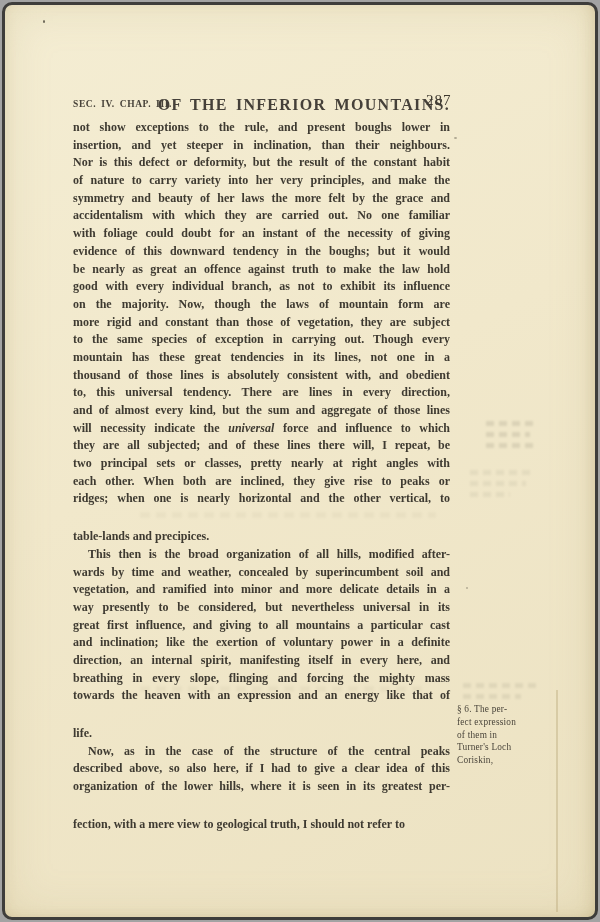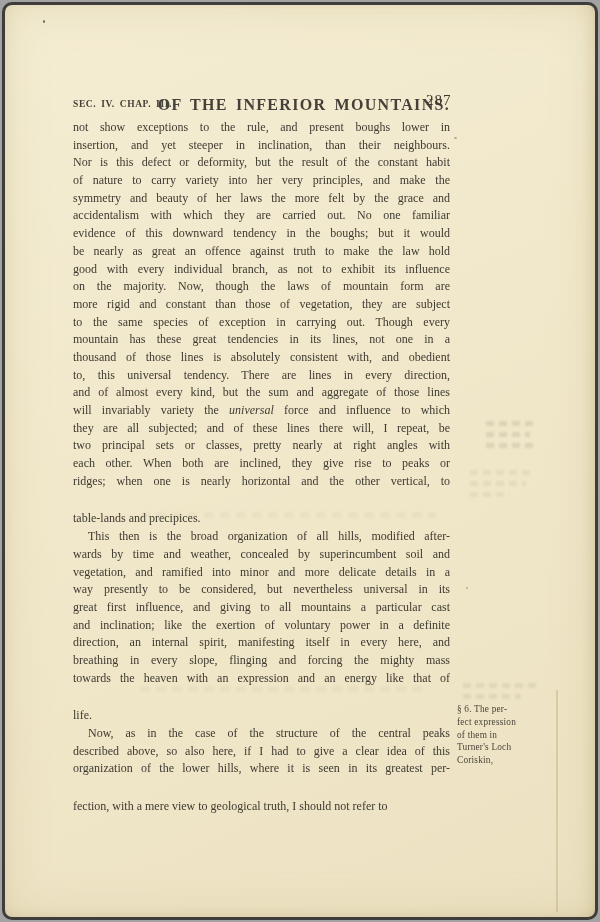--- a/index.html
+++ b/index.html
@@ -30,21 +30,21 @@
     font-size:16px;font-weight:600;letter-spacing:1.3px;word-spacing:3px;color:#454039;
   }
   .h-right{
     position:absolute;left:426px;top:92px;font-size:15px;letter-spacing:1px;color:#3e392f;
   }
   
   .body-text{
     position:absolute;left:73px;top:119px;width:377px;
     font-size:12px;line-height:17.7px;color:#3e3a31;
   }
-  .line{height:17.7px;text-align:justify;text-align-last:justify;}
+  .line{height:17.7px;text-align:justify;text-align-last:justify;font-weight:bold;}
   .line.last{text-align-last:left;margin-top:20px;}
   .line.indent{padding-left:15px;}
   .line i{font-style:italic;}
   
   .margin-note{
     position:absolute;left:457px;top:703px;width:110px;
     font-size:9.3px;line-height:12.8px;letter-spacing:.2px;color:#4a453b;
   }
   
   .smudge{position:absolute;pointer-events:none;filter:blur(1px);}
@@ -95,31 +95,32 @@
   <span class="h-right">287</span>
 
   <div class="body-text">
       <div>
         <div class="line"><span>not show exceptions to the rule, and present boughs lower in</span></div>
         <div class="line"><span>insertion, and yet steeper in inclination, than their neighbours.</span></div>
         <div class="line"><span>Nor is this defect or deformity, but the result of the constant habit</span></div>
         <div class="line"><span>of nature to carry variety into her very principles, and make the</span></div>
         <div class="line"><span>symmetry and beauty of her laws the more felt by the grace and</span></div>
         <div class="line"><span>accidentalism with which they are carried out. No one familiar</span></div>
+        <div class="line"><span>with foliage could doubt for an instant of the necessity of giving</span></div>
         <div class="line"><span>evidence of this downward tendency in the boughs; but it would</span></div>
         <div class="line"><span>be nearly as great an offence against truth to make the law hold</span></div>
         <div class="line"><span>good with every individual branch, as not to exhibit its influence</span></div>
         <div class="line"><span>on the majority. Now, though the laws of mountain form are</span></div>
         <div class="line"><span>more rigid and constant than those of vegetation, they are subject</span></div>
         <div class="line"><span>to the same species of exception in carrying out. Though every</span></div>
         <div class="line"><span>mountain has these great tendencies in its lines, not one in a</span></div>
         <div class="line"><span>thousand of those lines is absolutely consistent with, and obedient</span></div>
         <div class="line"><span>to, this universal tendency. There are lines in every direction,</span></div>
         <div class="line"><span>and of almost every kind, but the sum and aggregate of those lines</span></div>
-        <div class="line"><span>will invariably variety the </span><i>universal</i><span> force and influence to which</span></div>
+        <div class="line"><span>will necessity indicate the </span><i>universal</i><span> force and influence to which</span></div>
         <div class="line"><span>they are all subjected; and of these lines there will, I repeat, be</span></div>
         <div class="line"><span>two principal sets or classes, pretty nearly at right angles with</span></div>
         <div class="line"><span>each other. When both are inclined, they give rise to peaks or</span></div>
         <div class="line"><span>ridges; when one is nearly horizontal and the other vertical, to</span></div>
         <div class="line last"><span>table-lands and precipices.</span></div>
       </div>
       <div>
         <div class="line indent"><span>This then is the broad organization of all hills, modified after-</span></div>
         <div class="line"><span>wards by time and weather, concealed by superincumbent soil and</span></div>
         <div class="line"><span>vegetation, and ramified into minor and more delicate details in a</span></div>

